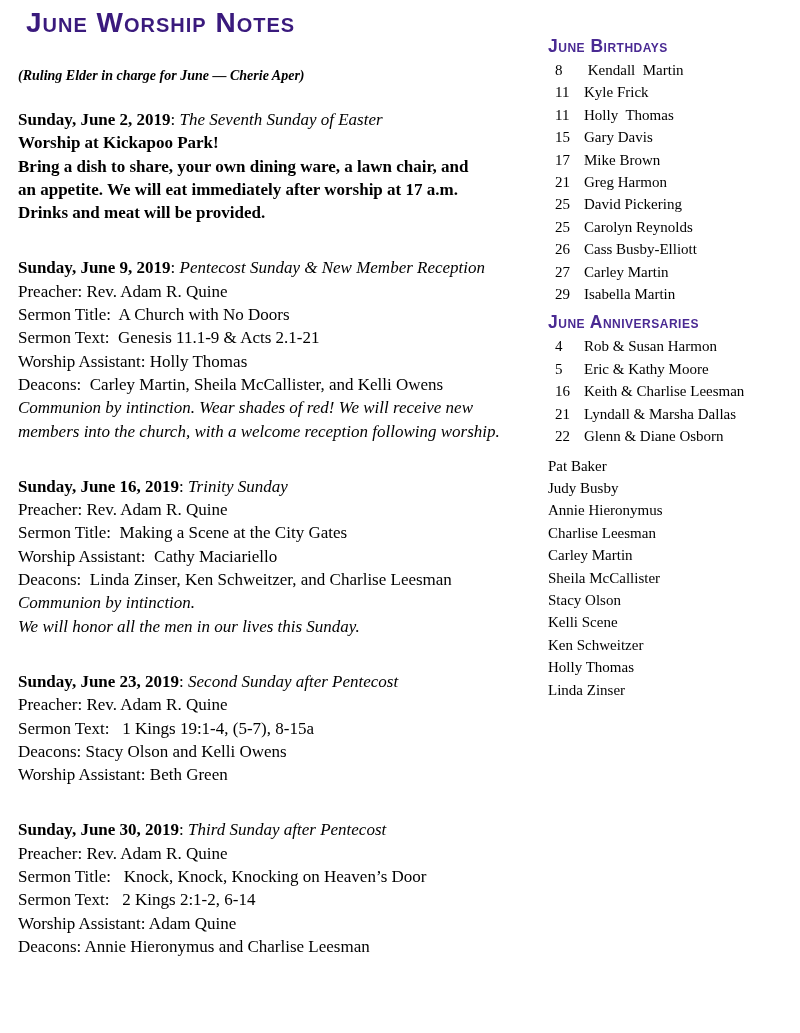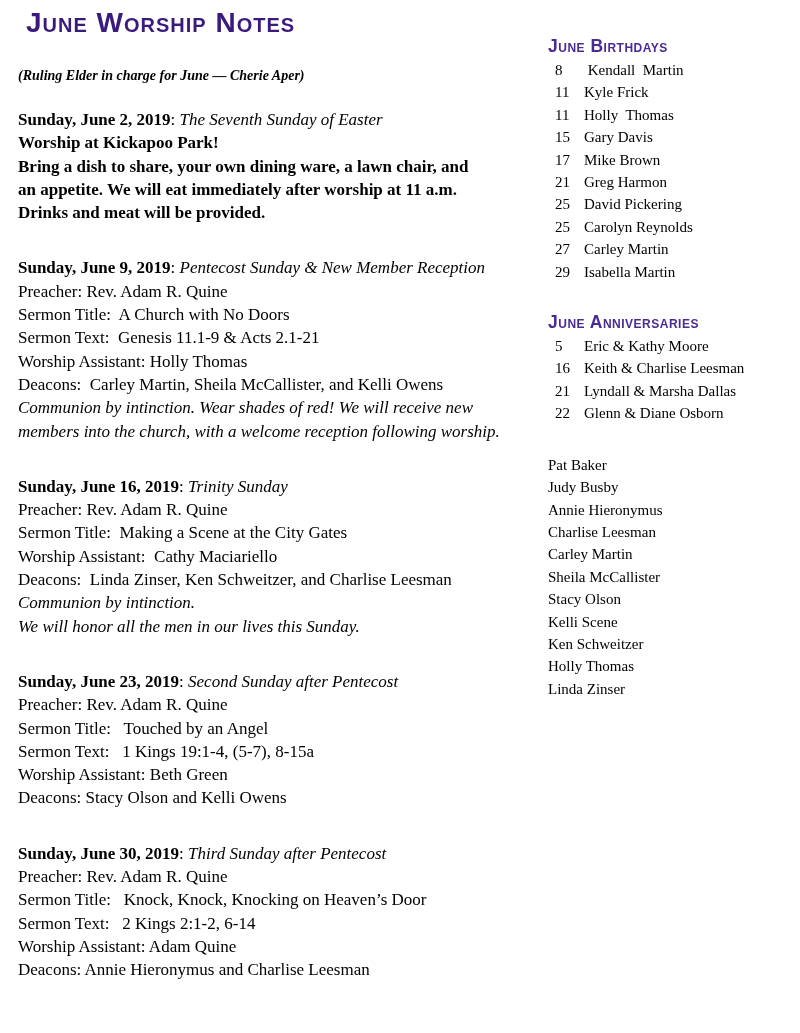--- a/index.html
+++ b/index.html
@@ -43,21 +43,21 @@
     margin: 0;
     font-size: 17px;
     line-height: 23.3px;
     white-space: pre;
   }
   .line .date { font-weight: bold; }
   .line .occasion { font-style: italic; }
   .line.bold { font-weight: bold; }
   .line.italic { font-style: italic; }
 
-  .sidebar-section:not(:first-child) { margin-top: 29px; }
+  .sidebar-section:not(:first-child) { margin-top: 7px; }
   .sidebar-heading {
     font-family: "Liberation Sans", sans-serif;
     font-variant: small-caps;
     font-weight: bold;
     font-size: 17.5px;
     line-height: 20px;
     letter-spacing: 0.5px;
     color: var(--heading-color, #4a2a93);
     margin: 0 0 3px 0;
   }
@@ -78,21 +78,21 @@
     <h1 class="page-title">June Worship Notes</h1>
     <p class="subtitle">(Ruling Elder in charge for June — Cherie Aper)</p>
     <div id="worship-sections">
   <section class="worship-section">
     <p class="line heading-line"><span class="date">Sunday, June 2, 2019</span><span class="sep">: </span><span class="occasion">The Seventh Sunday of Easter</span></p>
 
   <p class="line bold">Worship at Kickapoo Park!</p>
 
   <p class="line bold">Bring a dish to share, your own dining ware, a lawn chair, and</p>
 
-  <p class="line bold">an appetite. We will eat immediately after worship at 11 a.m.</p>
+  <p class="line bold">an appetite. We will eat immediately after worship at 17 a.m.</p>
 
   <p class="line bold">Drinks and meat will be provided.</p>
 </section>
 
   <section class="worship-section">
     <p class="line heading-line"><span class="date">Sunday, June 9, 2019</span><span class="sep">: </span><span class="occasion">Pentecost Sunday &amp; New Member Reception</span></p>
 
   <p class="line">Preacher: Rev. Adam R. Quine</p>
 
   <p class="line">Sermon Title:  A Church with No Doors</p>
@@ -123,27 +123,26 @@
   <p class="line italic">Communion by intinction.</p>
 
   <p class="line italic">We will honor all the men in our lives this Sunday.</p>
 </section>
 
   <section class="worship-section">
     <p class="line heading-line"><span class="date">Sunday, June 23, 2019</span><span class="sep">: </span><span class="occasion">Second Sunday after Pentecost</span></p>
 
   <p class="line">Preacher: Rev. Adam R. Quine</p>
 
-  <p class="line">Sermon Title:   Touched by an Angel</p>
 
   <p class="line">Sermon Text:   1 Kings 19:1-4, (5-7), 8-15a</p>
 
+  <p class="line">Deacons: Stacy Olson and Kelli Owens</p>
+
   <p class="line">Worship Assistant: Beth Green</p>
-
-  <p class="line">Deacons: Stacy Olson and Kelli Owens</p>
 </section>
 
   <section class="worship-section">
     <p class="line heading-line"><span class="date">Sunday, June 30, 2019</span><span class="sep">: </span><span class="occasion">Third Sunday after Pentecost</span></p>
 
   <p class="line">Preacher: Rev. Adam R. Quine</p>
 
   <p class="line">Sermon Title:   Knock, Knock, Knocking on Heaven’s Door</p>
 
   <p class="line">Sermon Text:   2 Kings 2:1-2, 6-14</p>
@@ -168,30 +167,32 @@
   <p class="sidebar-item dated"><span class="day">15</span><span class="name">Gary Davis</span></p>
 
   <p class="sidebar-item dated"><span class="day">17</span><span class="name">Mike Brown</span></p>
 
   <p class="sidebar-item dated"><span class="day">21</span><span class="name">Greg Harmon</span></p>
 
   <p class="sidebar-item dated"><span class="day">25</span><span class="name">David Pickering</span></p>
 
   <p class="sidebar-item dated"><span class="day">25</span><span class="name">Carolyn Reynolds</span></p>
 
+  <p class="sidebar-item dated"><span class="day">26</span><span class="name">Cass Busby-Elliott</span></p>
 
   <p class="sidebar-item dated"><span class="day">27</span><span class="name">Carley Martin</span></p>
 
   <p class="sidebar-item dated"><span class="day">29</span><span class="name">Isabella Martin</span></p>
 </div>
   </section>
 
   <section class="sidebar-section">
     <h2 class="sidebar-heading">June Anniversaries</h2>
     <div class="sidebar-items">
+  <p class="sidebar-item dated"><span class="day">4</span><span class="name">Rob &amp; Susan Harmon</span></p>
 
   <p class="sidebar-item dated"><span class="day">5</span><span class="name">Eric &amp; Kathy Moore</span></p>
 
   <p class="sidebar-item dated"><span class="day">16</span><span class="name">Keith &amp; Charlise Leesman</span></p>
 
   <p class="sidebar-item dated"><span class="day">21</span><span class="name">Lyndall &amp; Marsha Dallas</span></p>
 
   <p class="sidebar-item dated"><span class="day">22</span><span class="name">Glenn &amp; Diane Osborn</span></p>
 </div>
   </section>

